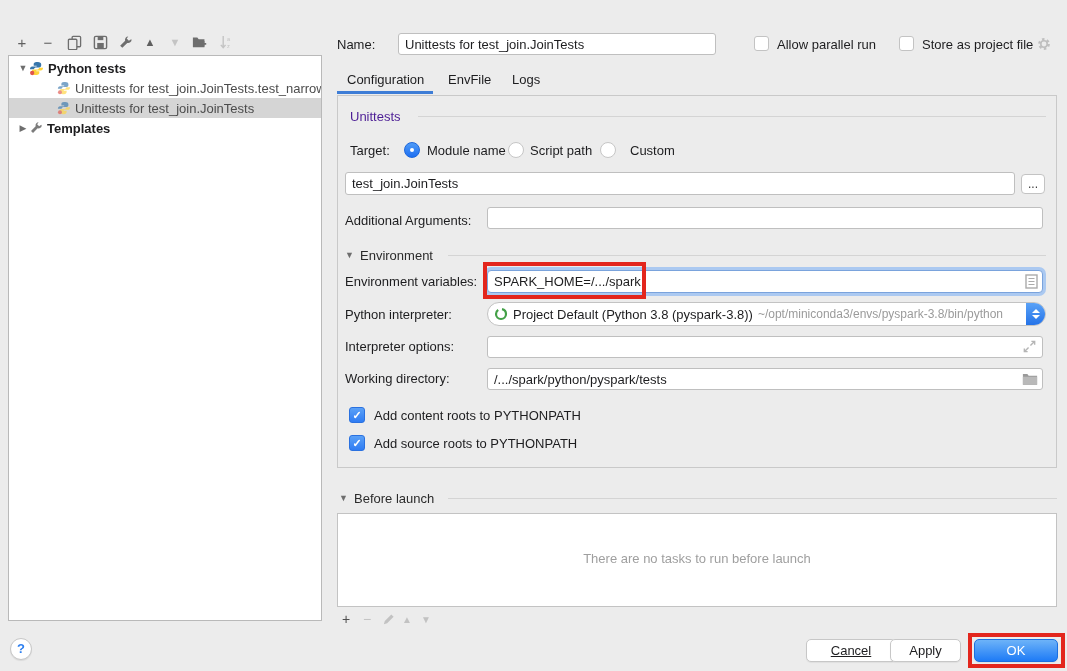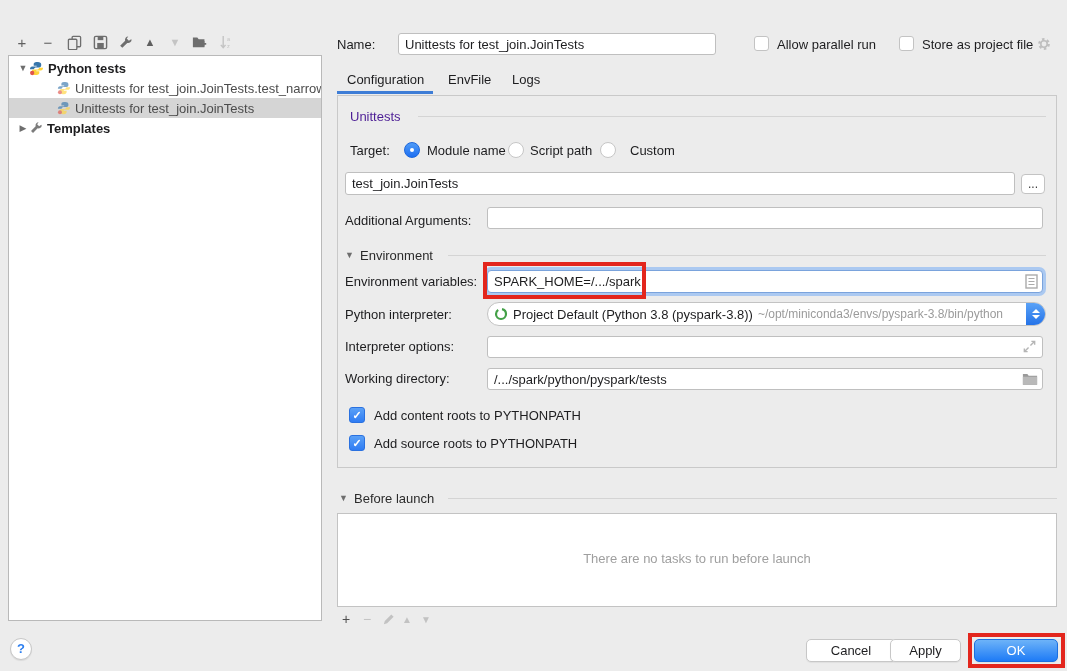--- a/index.html
+++ b/index.html
@@ -298,18 +298,18 @@
   <div class="bl-ico dim" style="left:359px;">−</div>
   <div class="bl-ico dim" style="left:380px;">
     <svg width="13" height="13" viewBox="0 0 14 14">
       <path d="M2 12l1-3.5 7-7L12.5 4l-7 7z" fill="#c2c2c2"></path>
     </svg>
   </div>
   <div class="bl-ico dim" style="left:399px; font-size:10px;">▲</div>
   <div class="bl-ico dim" style="left:418px; font-size:10px;">▼</div>
 
   <div class="help-btn">?</div>
-  <div class="mac-btn" style="left:806px; width:90px;">Cancel</div>
+  <div class="mac-btn" style="left:806px; width:90px;text-decoration:underline;">Cancel</div>
   <div class="mac-btn" style="left:890px; width:71px;">Apply</div>
   <div class="mac-btn primary" style="left:974px; width:84px;">OK</div>
   <div class="annotation-rect" style="left:968px; top:633px; width:97px; height:35px;"></div>
 
 </div>
 
 </body></html>

